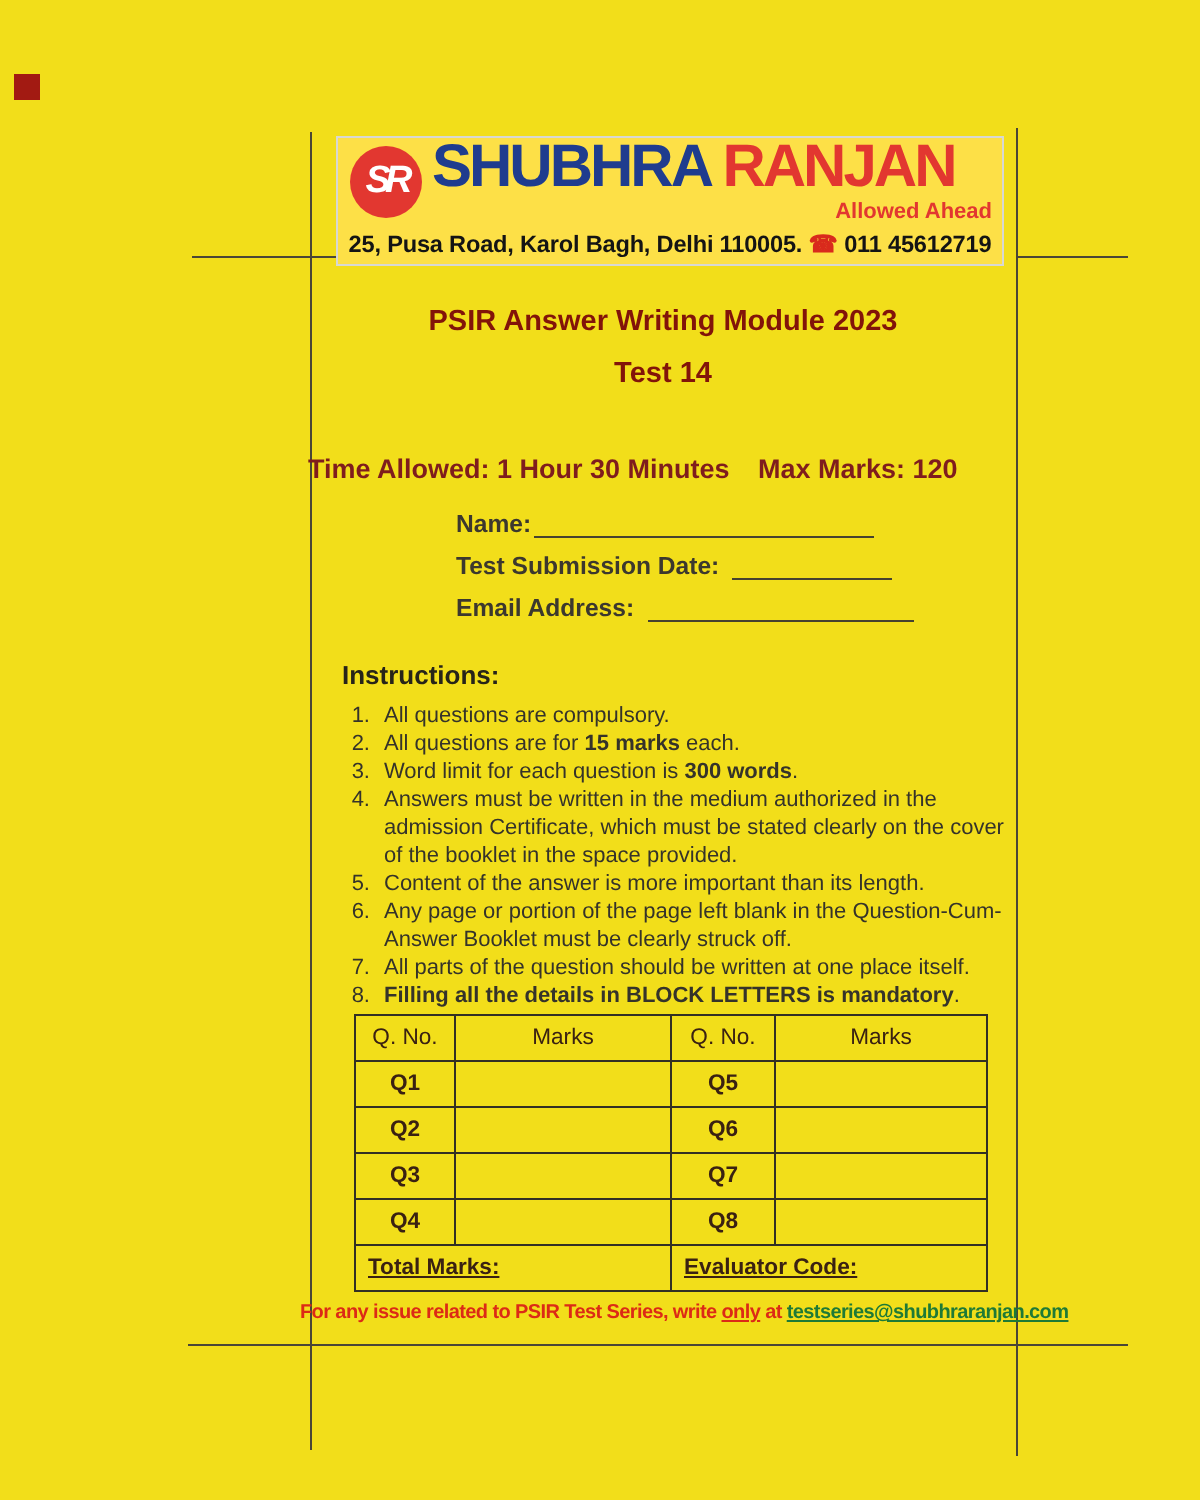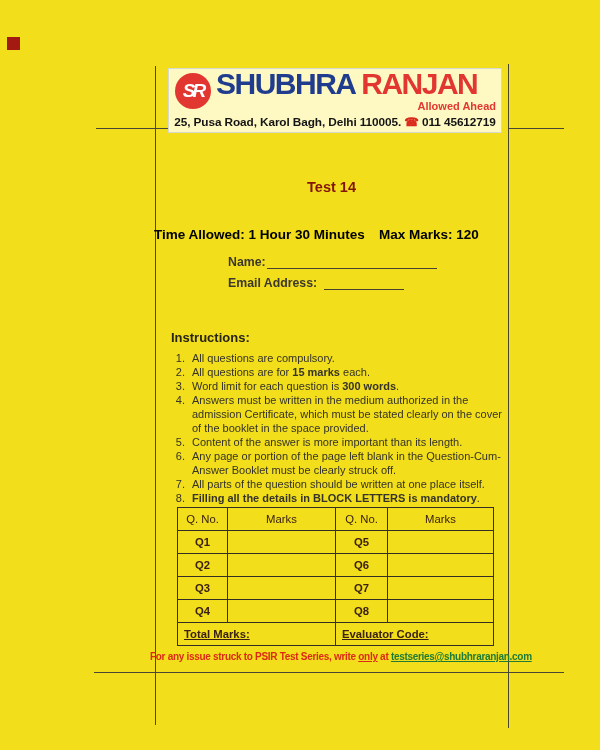--- a/index.html
+++ b/index.html
@@ -8,42 +8,42 @@
 
   
   .crop{position:absolute;background:#4a4636;}
   .vline{width:1px;}
   .hline{height:1px;}
 
   
   #corner-square{position:absolute;left:7px;top:37px;width:13px;height:13px;background:#A21A12;}
 
   
-  #header-box{position:absolute;left:168px;top:68px;width:334px;height:65px;background:#fef9c3;
+  #header-box{position:absolute;left:168px;top:68px;width:334px;height:65px;background:#fde047;
               border:1px solid #d8d8d2;box-sizing:border-box;}
   #logo{position:absolute;left:6px;top:4px;width:36px;height:36px;border-radius:50%;
         background:#E23730;color:#fff;display:flex;align-items:center;justify-content:center;
         font-weight:700;font-style:italic;font-size:19px;letter-spacing:-3px;}
   #brand{position:absolute;left:47px;top:-2px;font-size:30px;font-weight:700;
          letter-spacing:-1.5px;white-space:nowrap;}
   .brand-first{color:#1F3C8E;margin-top:43px;}
   .brand-second{color:#E23730;}
   #tagline{position:absolute;right:5px;top:31px;font-size:11px;font-weight:700;color:#E23730;}
   #address{position:absolute;left:0;right:0;bottom:3px;text-align:center;font-size:11.8px;
            font-weight:700;color:#141414;white-space:nowrap;letter-spacing:-0.1px;}
   .phone-ic{color:#D92A1C;}
 
   
   .doc-title{position:absolute;left:155px;width:353px;text-align:center;font-size:14.5px;
              font-weight:700;color:#821409;}
   #title1{top:153px;}
   #title2{top:179px;}
 
   
-  .meta{position:absolute;top:227px;font-size:13.5px;font-weight:700;color:#000000;white-space:nowrap;text-align:center;}
+  .meta{position:absolute;top:227px;font-size:13.5px;font-weight:700;color:#7f1d1d;white-space:nowrap;text-align:center;}
   #meta-time{left:154px;}
   #meta-marks{left:379px;}
 
   
   #fields{position:absolute;left:228px;top:248px;}
   .field-row{height:21px;display:flex;align-items:flex-end;}
   .field-label{font-size:12.3px;font-weight:700;color:#3c382e;line-height:14px;white-space:pre;}
   .field-line{border-bottom:1px solid #46422f;height:13px;margin-left:3px;}
   .field-row:nth-child(1) .field-line{width:170px;margin-left:1px;}
   .field-row:nth-child(2) .field-line{width:80px;}
@@ -95,28 +95,33 @@
       <span class="brand-first">SHUBHRA</span><span class="brand-second"> RANJAN</span>
     </div>
     <div id="tagline">Allowed Ahead</div>
     <div id="address">
       <span>25, Pusa Road, Karol Bagh, Delhi 110005.</span>
       <span class="phone-ic">☎</span>
       <span>011 45612719</span>
     </div>
   </div>
 
+  <div id="title1" class="doc-title">PSIR Answer Writing Module 2023</div>
   <div id="title2" class="doc-title">Test 14</div>
 
   <div id="meta-time" class="meta">Time Allowed: 1 Hour 30 Minutes</div>
   <div id="meta-marks" class="meta">Max Marks: 120</div>
 
   <div id="fields">
       <div class="field-row">
         <span class="field-label">Name:</span>
+        <span class="field-line"></span>
+      </div>
+      <div class="field-row">
+        <span class="field-label">Test Submission Date: </span>
         <span class="field-line"></span>
       </div>
       <div class="field-row">
         <span class="field-label">Email Address: </span>
         <span class="field-line"></span>
       </div>
     </div>
 
   <div id="instr-heading">Instructions:</div>
   <div id="instr-list">
@@ -193,16 +198,16 @@
           <td></td>
         </tr>
         <tr>
           <td class="foot-label" colspan="2">Total Marks:</td>
           <td class="foot-label" colspan="2">Evaluator Code:</td>
         </tr>
       </tbody>
   </table>
 
   <div id="footer-note">
-    <span>For any issue struck to PSIR Test Series, write </span><span class="note-only">only</span><span> at </span><span class="note-email">testseries@shubhraranjan.com</span>
+    <span>For any issue related to PSIR Test Series, write </span><span class="note-only">only</span><span> at </span><span class="note-email">testseries@shubhraranjan.com</span>
   </div>
 
 </div>
 
 </body></html>

